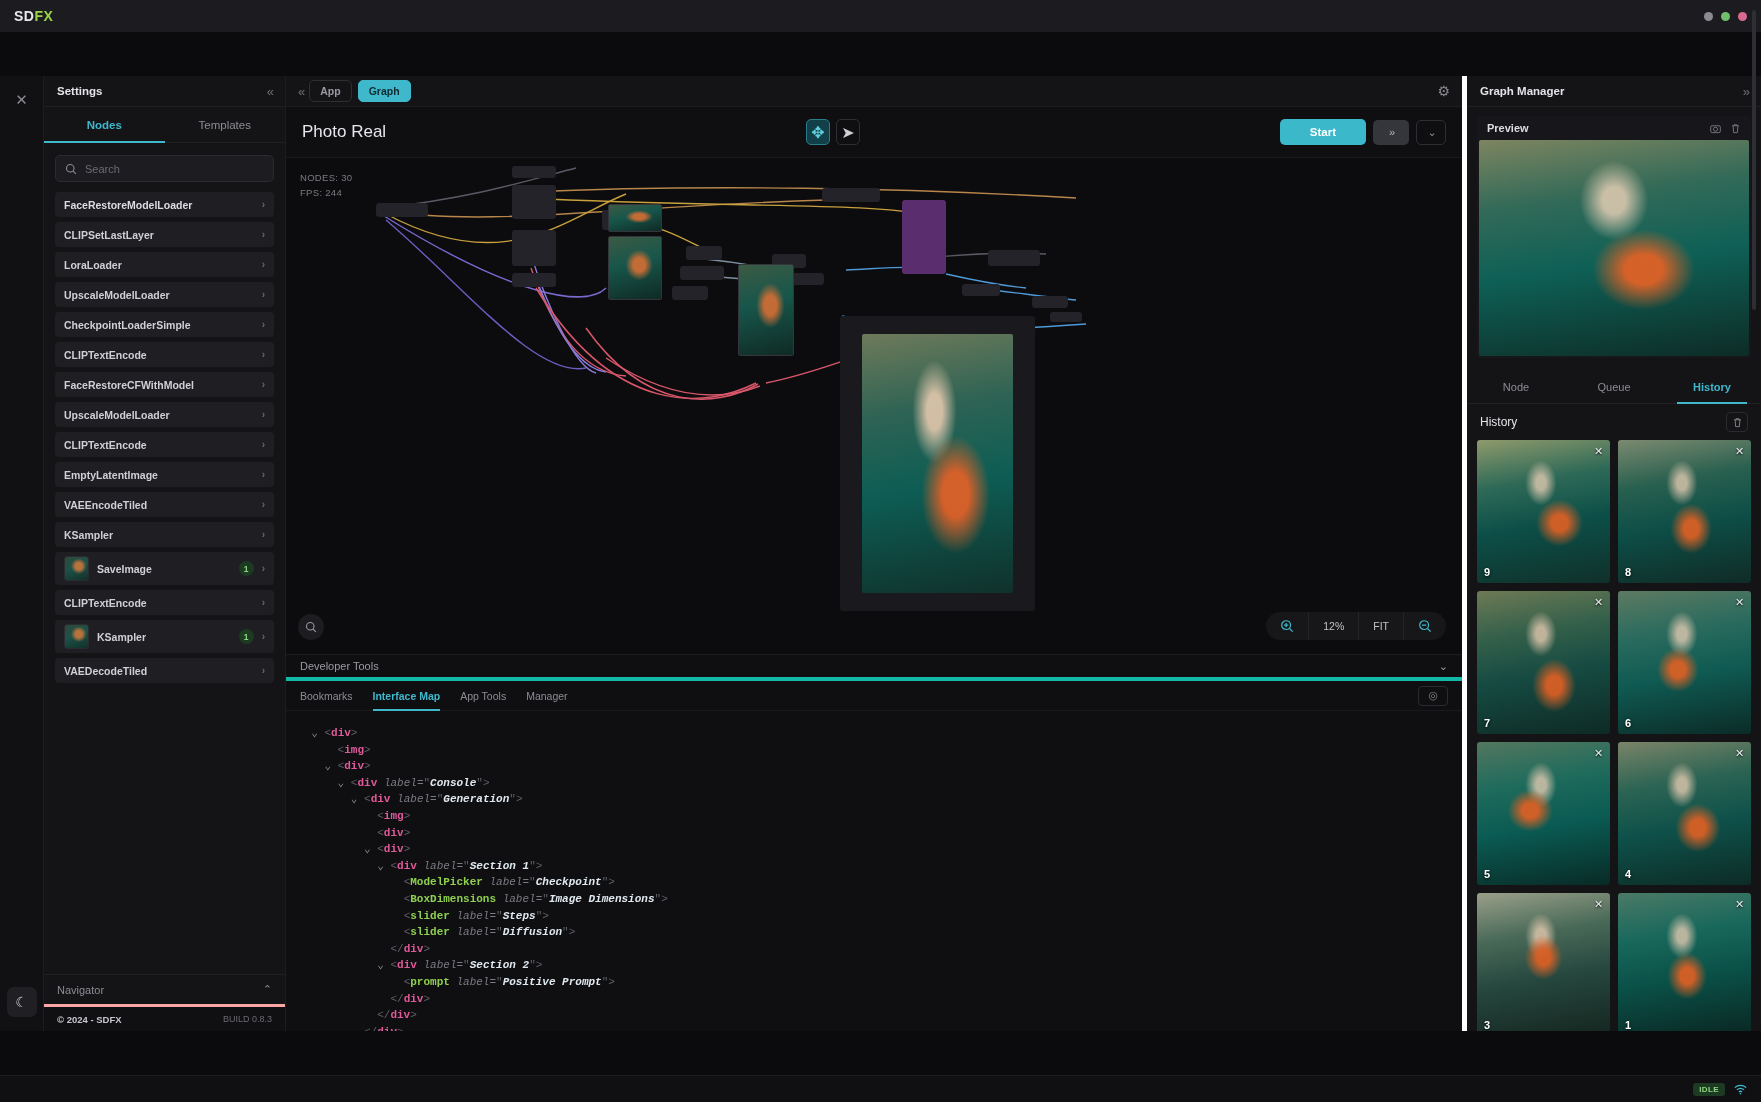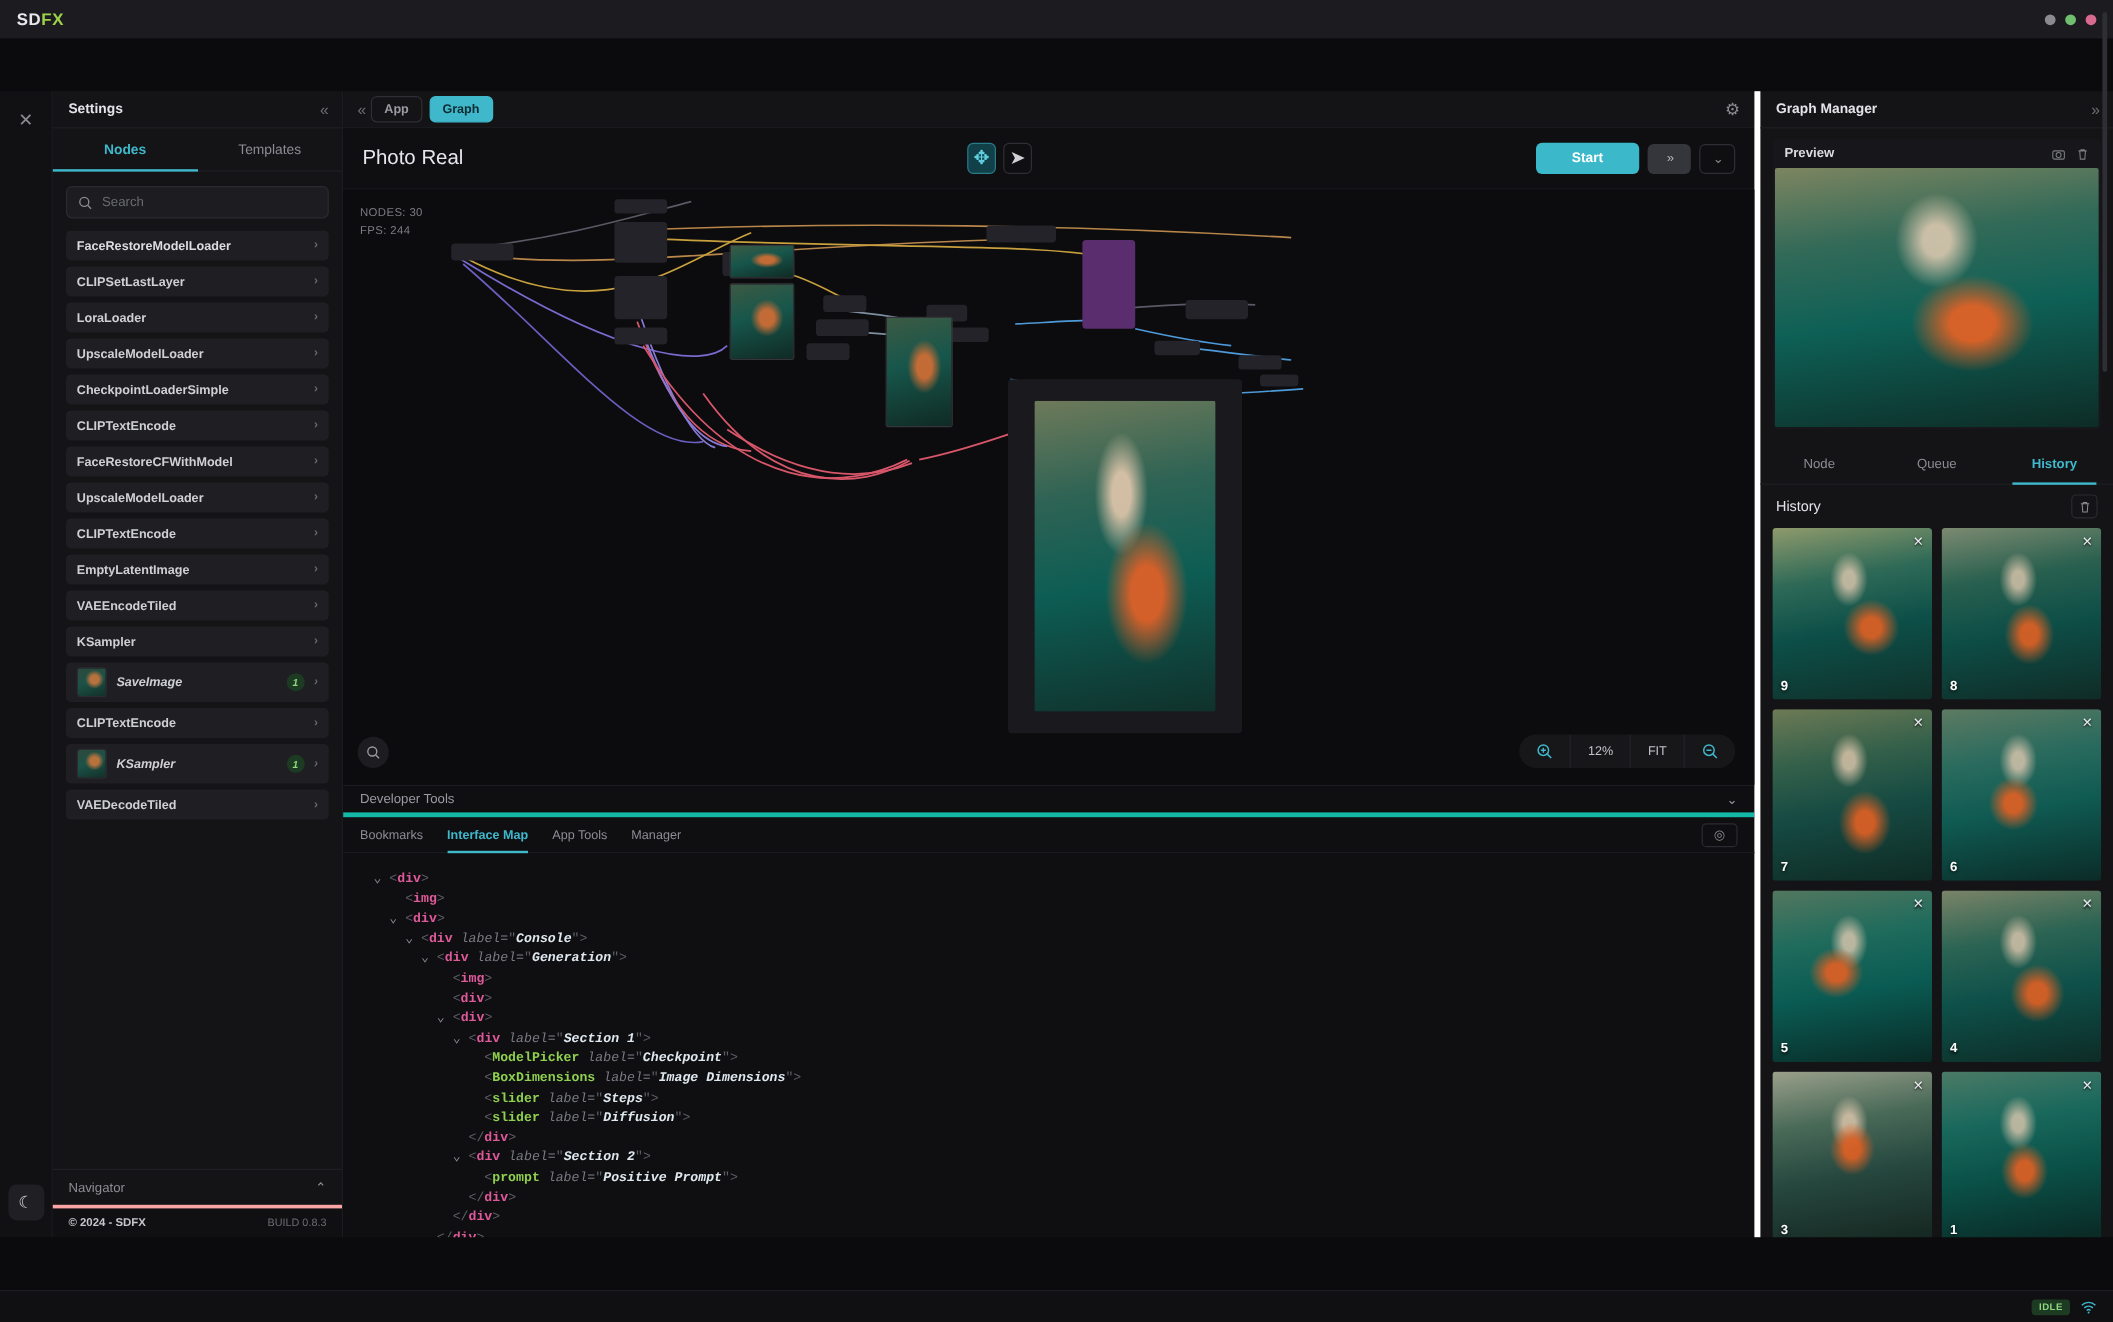--- a/index.html
+++ b/index.html
@@ -71,21 +71,21 @@
     font-size: 11px; font-family: inherit; width: 100%;
   }
   .search-input::placeholder { color: #6a6a72; }
   .node-list { flex: 1; overflow: hidden; padding: 0 11px; }
   .node-item {
     height: 25px; margin-bottom: 5px; background: #1e1e23; border-radius: 4px;
     display: flex; align-items: center; padding: 0 9px; gap: 8px;
     font-size: 10.5px; font-weight: bold; color: #cfcfd6;
   }
   .node-item.first { color: #dcdce2; }
-  .node-item.thumb-row { height: 33px; font-style: italic; }
+  .node-item.thumb-row { height: 33px; }
   .node-thumb {
     width: 25px; height: 25px; border-radius: 3px; flex: 0 0 25px;
     background:
       radial-gradient(circle at 60% 40%, rgba(210,120,60,.85) 0 18%, transparent 40%),
       linear-gradient(160deg, #2d4a3a 0%, #1c5248 45%, #123028 100%);
     border: 1px solid #2b2b31;
   }
   .node-label { flex: 1; }
   .node-badge {
     width: 15px; height: 15px; border-radius: 50%; background: #1d3a22;

